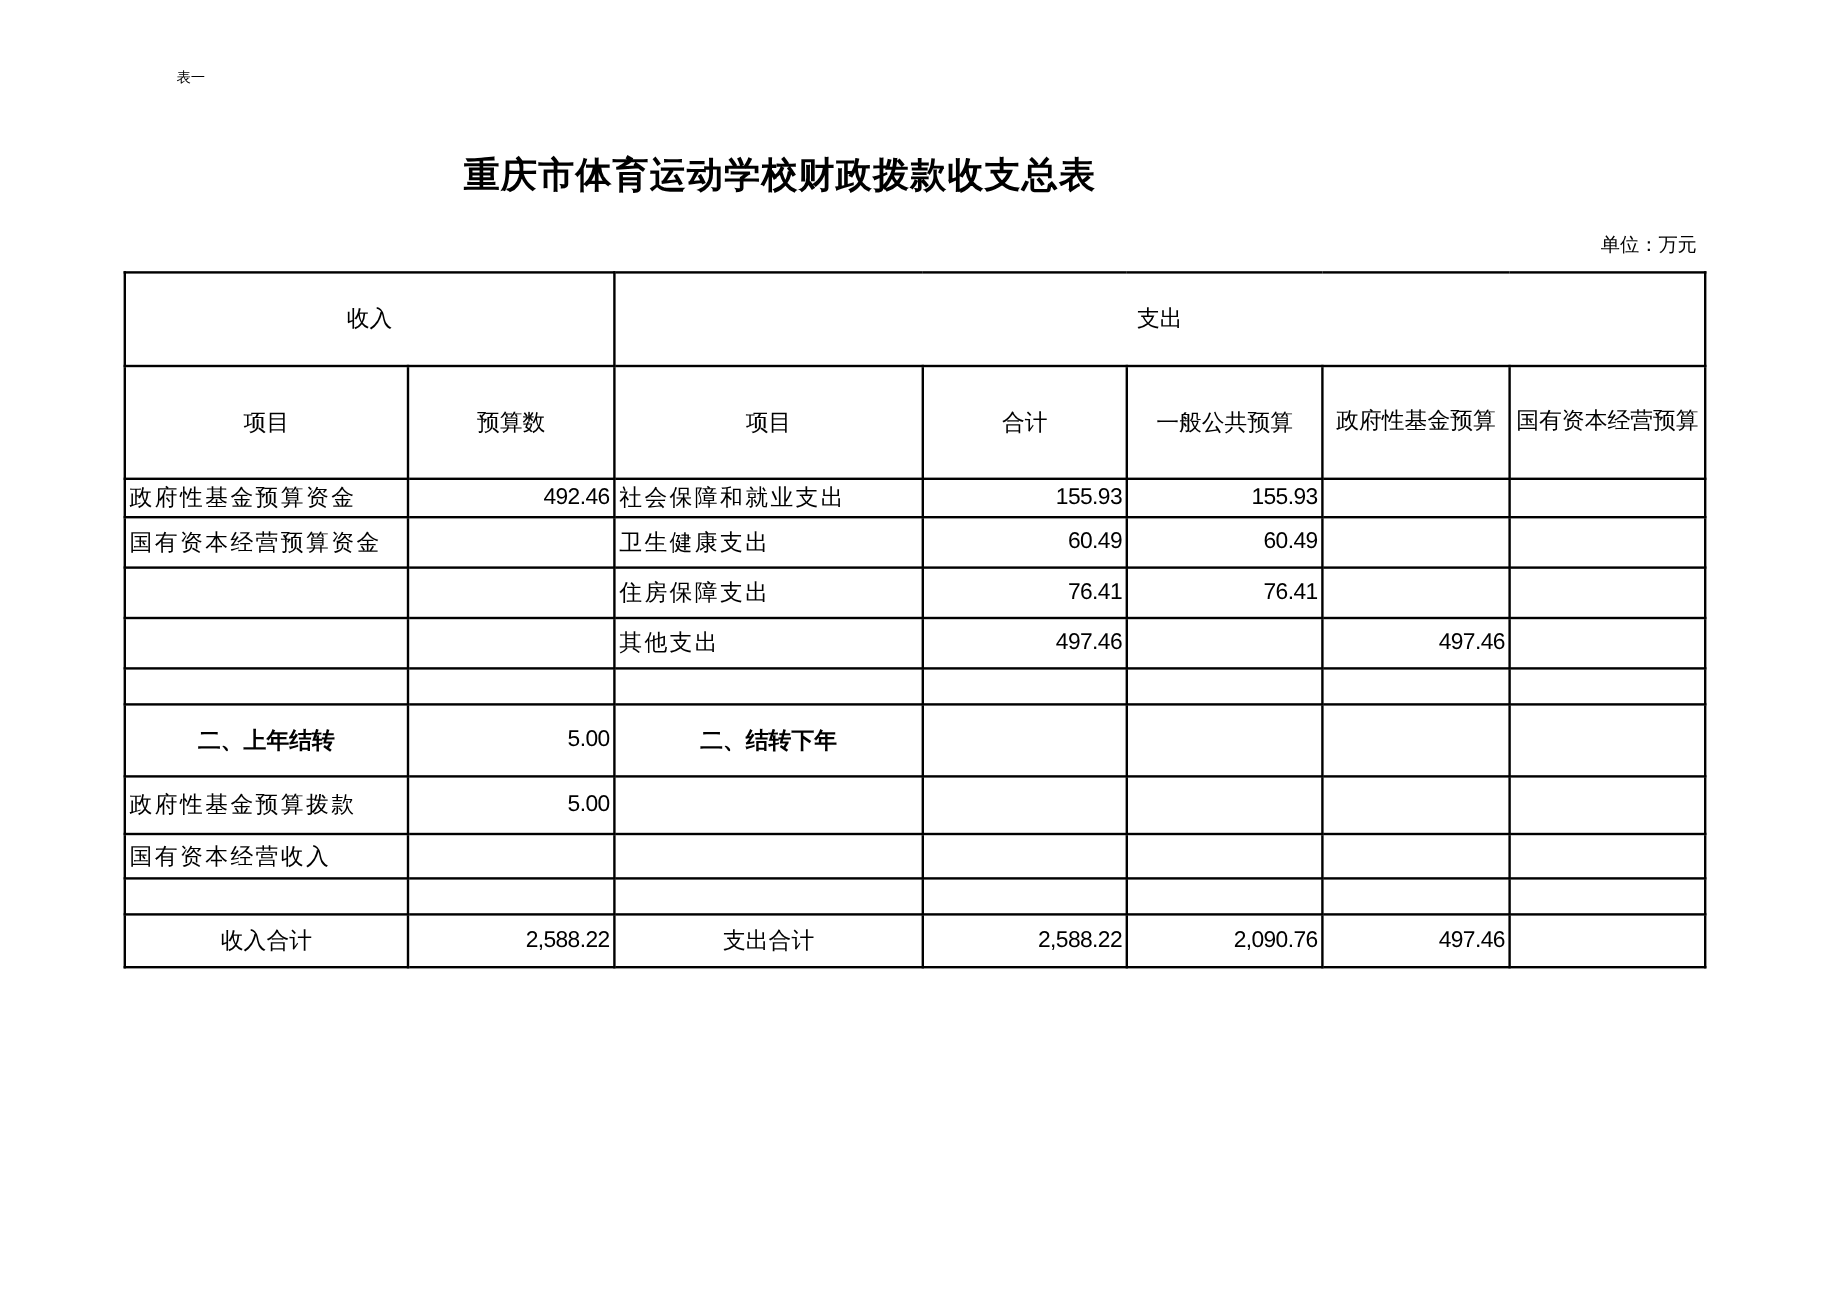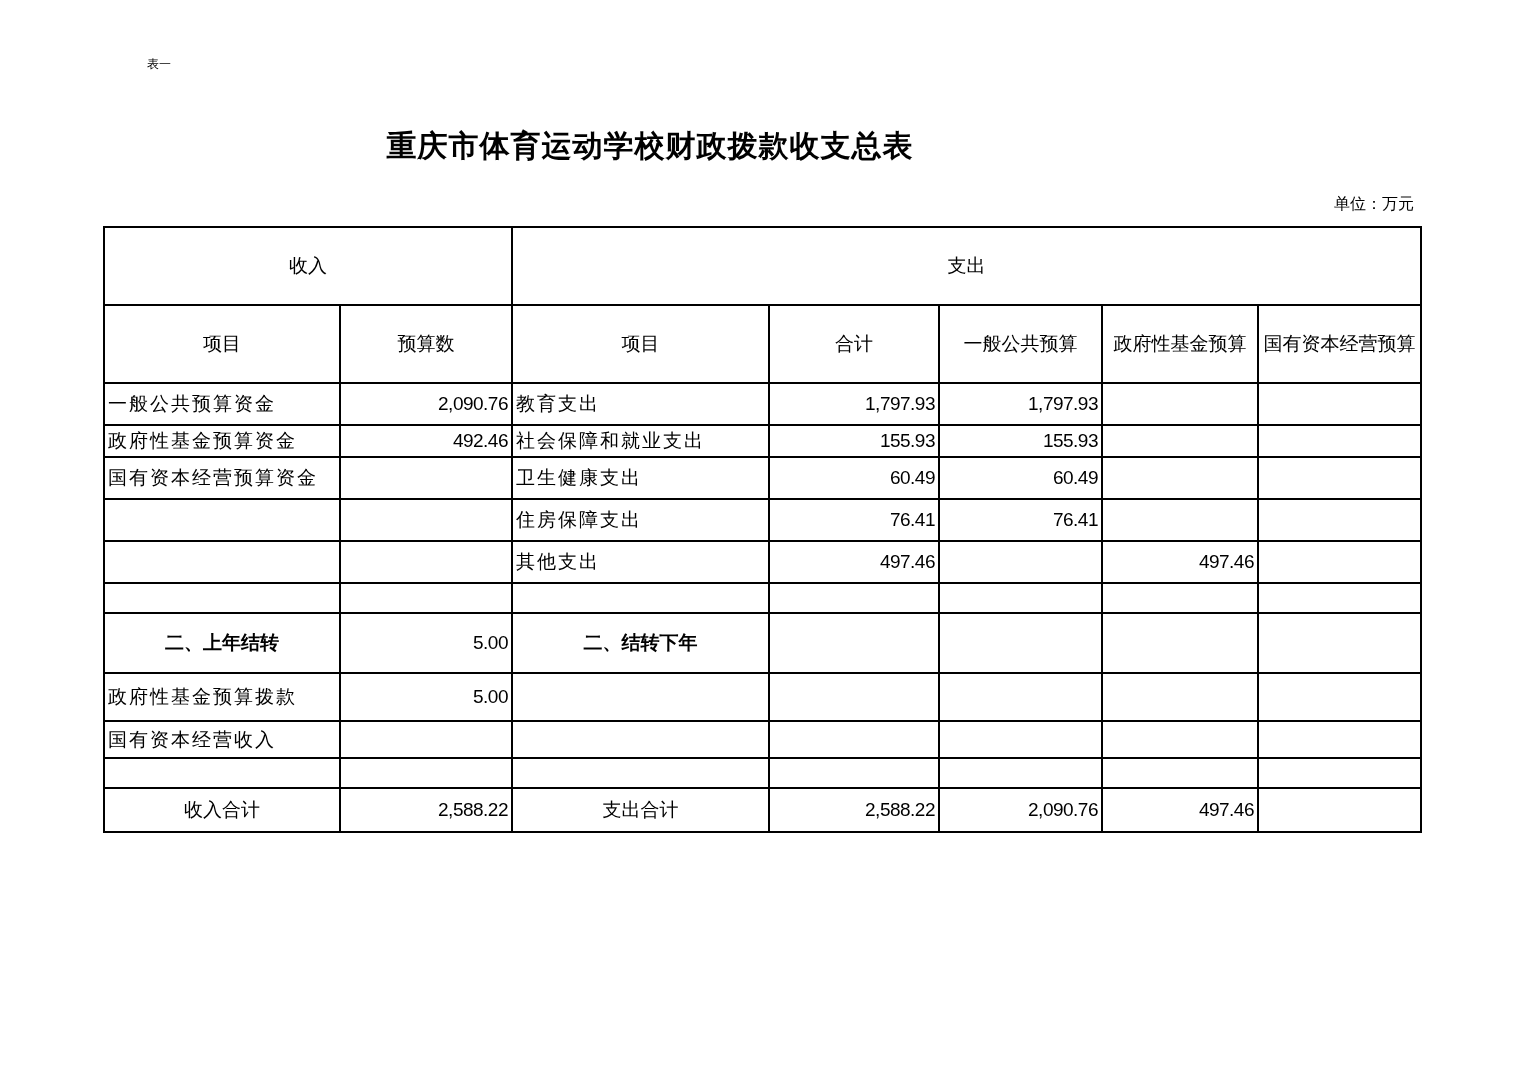--- a/index.html
+++ b/index.html
@@ -31,39 +31,30 @@
     <col style="width:170px">
     <col style="width:163px">
     <col style="width:156px">
     <col style="width:163px">
   </colgroup>
   <tbody>
       <tr style="height:78px">
     <td colspan="2" class="hd">收入</td>
     <td colspan="5" class="hd">支出</td>
   </tr>
-  <tr style="height:78px">
+  <tr style="height:94px">
     <td class="hd">项目</td>
     <td class="hd">预算数</td>
     <td class="hd">项目</td>
     <td class="hd">合计</td>
     <td class="hd" style="padding:0">一般公共预算</td>
     <td class="hd2">政府性基金预算</td>
     <td class="hd2">国有资本经营预算</td>
   </tr>
 
-  <tr style="height:42px">
-    <td class="lbl">一般公共预算资金</td>
-    <td class="num">2,090.76</td>
-    <td class="lbl">教育支出</td>
-    <td class="num">1,797.93</td>
-    <td class="num">1,797.93</td>
-    <td class="num"></td>
-    <td class="num"></td>
-  </tr>
   <tr style="height:32px">
     <td class="lbl">政府性基金预算资金</td>
     <td class="num">492.46</td>
     <td class="lbl">社会保障和就业支出</td>
     <td class="num">155.93</td>
     <td class="num">155.93</td>
     <td class="num"></td>
     <td class="num"></td>
   </tr>
   <tr style="height:42px">

